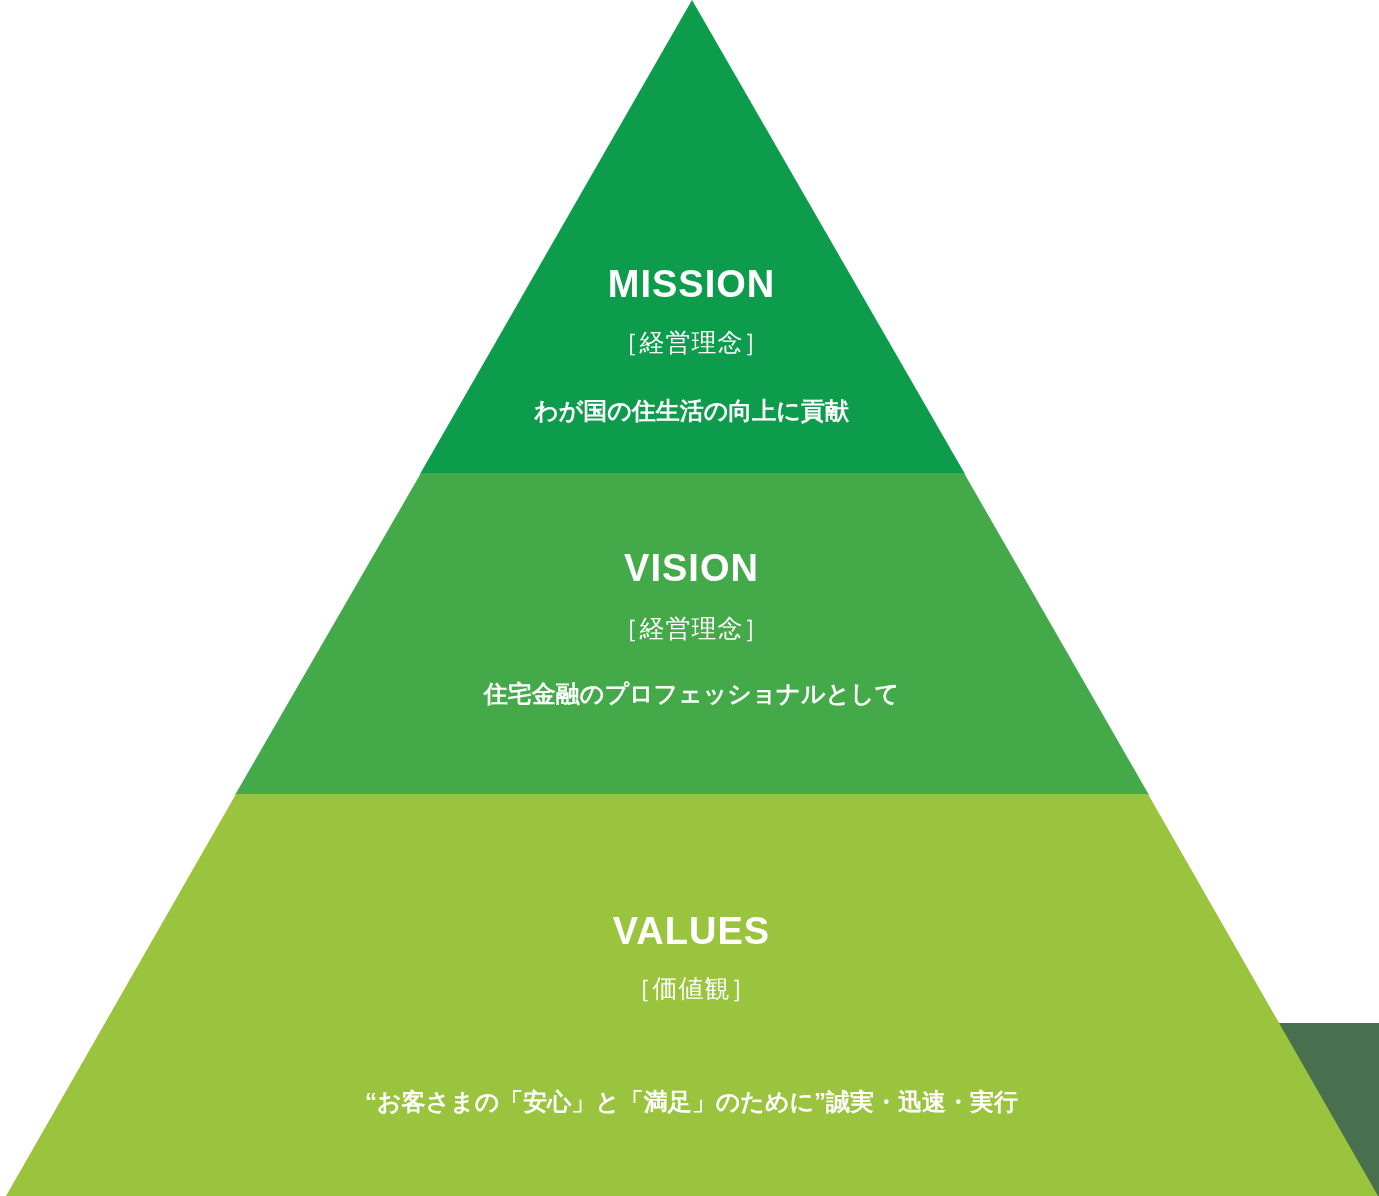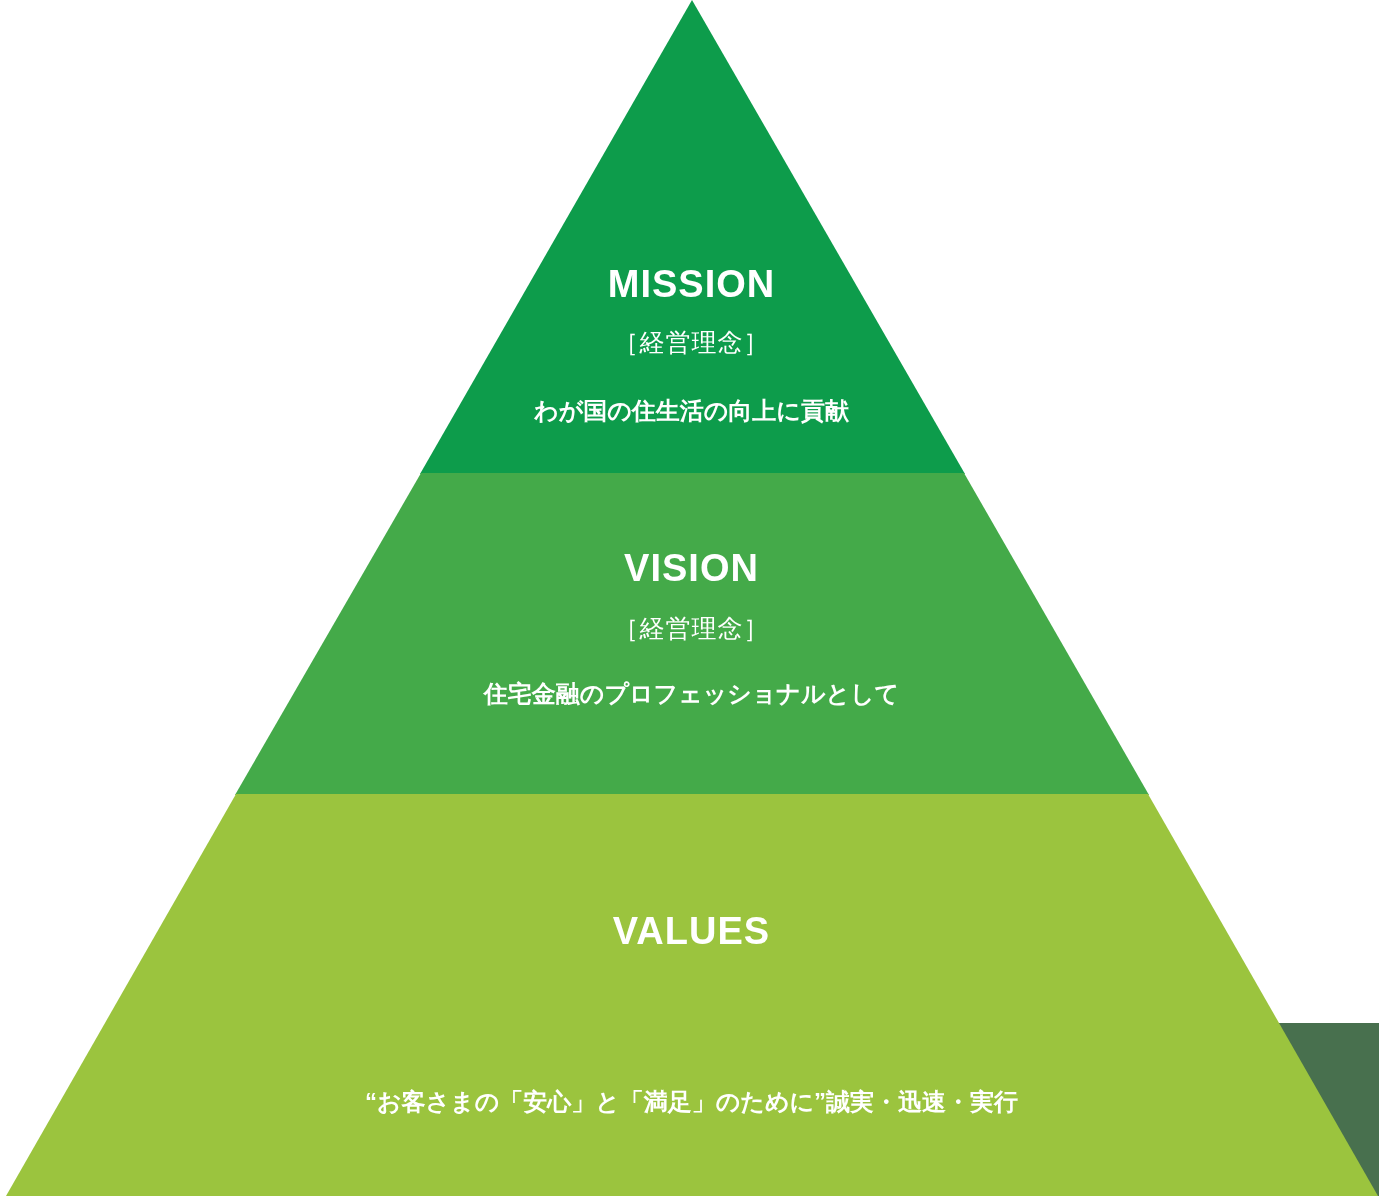--- a/index.html
+++ b/index.html
@@ -114,16 +114,17 @@
 
     <div class="label label--title mission-title">MISSION</div>
     <div class="label label--subtitle mission-subtitle">［経営理念］</div>
     <div class="label label--desc mission-desc">わが国の住生活の向上に貢献</div>
 
     <div class="label label--title vision-title">VISION</div>
     <div class="label label--subtitle vision-subtitle">［経営理念］</div>
     <div class="label label--desc vision-desc">住宅金融のプロフェッショナルとして</div>
 
     <div class="label label--title values-title">VALUES</div>
+    <div class="label label--subtitle values-subtitle">［価値観］</div>
     <div class="label label--desc values-desc">“お客さまの「安心」と「満足」のために”誠実・迅速・実行</div>
 
   </div>
 </div>
 
 </body></html>

